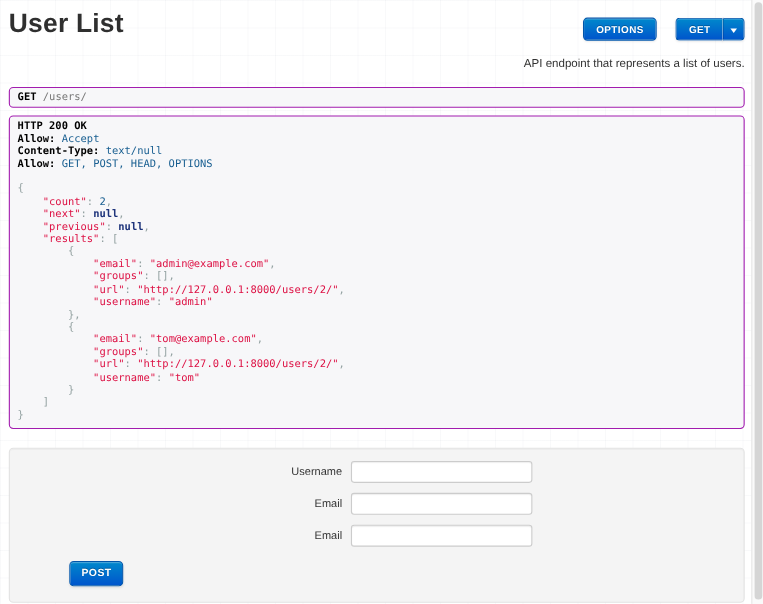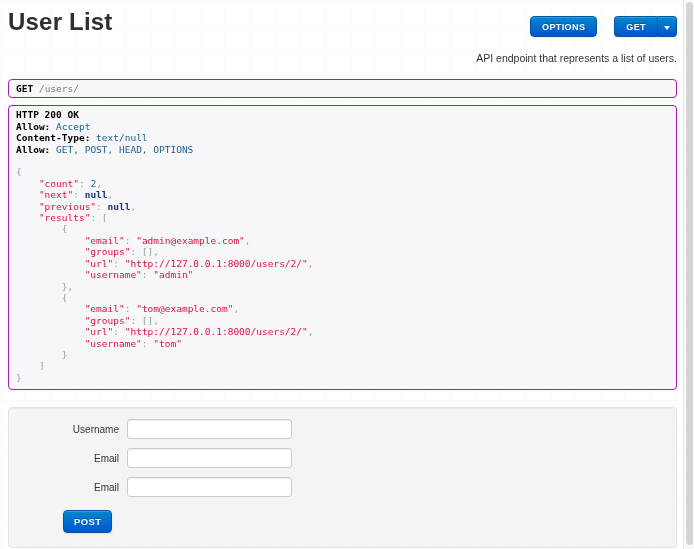--- a/index.html
+++ b/index.html
@@ -73,21 +73,21 @@
 
   
   .well {
     margin-top: 17px;
     background: #f4f4f4;
     border: 1px solid #e2e2e2;
     border-radius: 4px;
     padding: 11px 0 14px;
     box-shadow: inset 0 1px 1px rgba(0,0,0,0.03);
   }
-  .control-group { display: flex; align-items: center; margin-bottom: 9px; }
+  .control-group { display: flex; align-items: center; margin-bottom: 9px; justify-content: center; }
   .control-group label { width: 110px; text-align: right; font-size: 10px; color: #333; margin-right: 8px; flex-shrink: 0; }
   .control-group input {
     width: 165px; height: 20px;
     border: 1px solid #ccc; border-radius: 3px;
     padding: 2px 5px; font-size: 10px; color: #555;
     font-family: "Liberation Sans", sans-serif;
     box-shadow: inset 0 1px 1px rgba(0,0,0,0.07);
     background: #fff;
   }
   .form-actions { margin: 13px 0 0 54px; }

